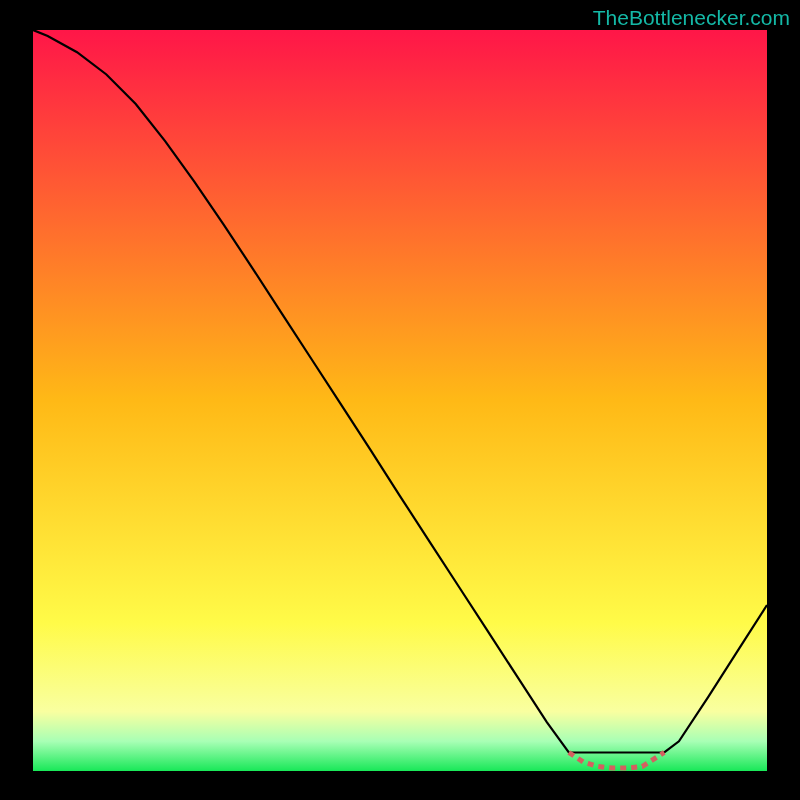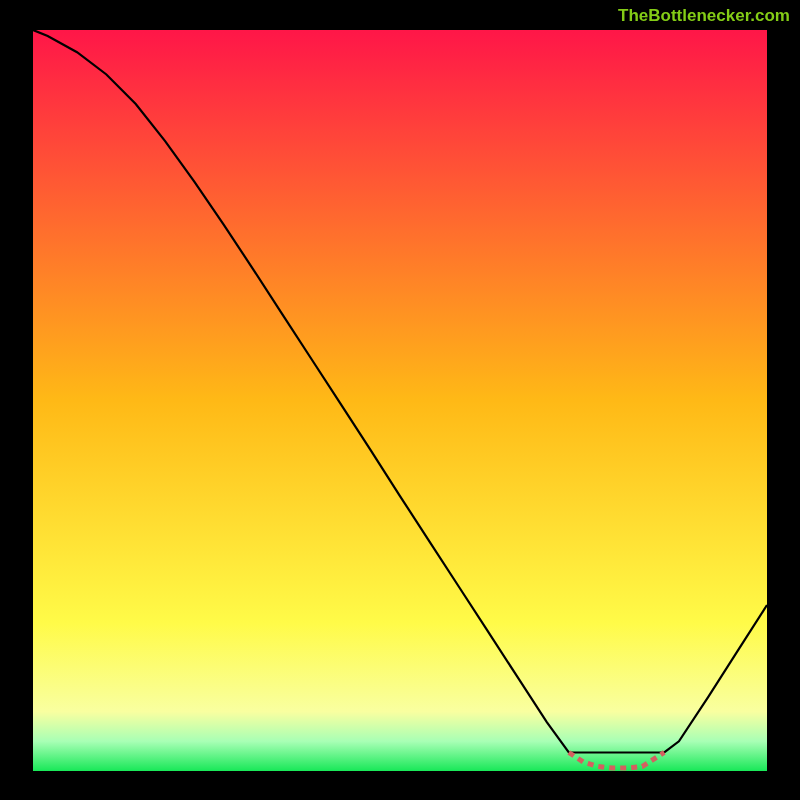--- a/index.html
+++ b/index.html
@@ -1,17 +1,17 @@
 <!DOCTYPE html>
 <html><head>
 <meta charset="utf-8">
 <style>
   * { margin: 0; padding: 0; box-sizing: border-box; }
   body { width: 800px; height: 800px; background: #000; position: relative; font-family: Arial, sans-serif; }
-  .watermark { position: absolute; top: 6px; right: 10px; color: #84cc16; font-size: 17px; font-weight: 700; z-index: 10; }
+  .watermark { position: absolute; top: 6px; right: 10px; color: #14b8a6; font-size: 21px; font-weight: 400; z-index: 10; }
   .plot-area { position: absolute; left: 33px; top: 30px; width: 734px; height: 741px; }
   .gradient { width: 100%; height: 100%; }
   .curve { position: absolute; left: 0; top: 0; width: 100%; height: 100%; }
   .dashed { stroke-dasharray: 6 5; }
 </style>
 </head>
 <body>
 
 <div class="watermark">TheBottlenecker.com</div>
 

